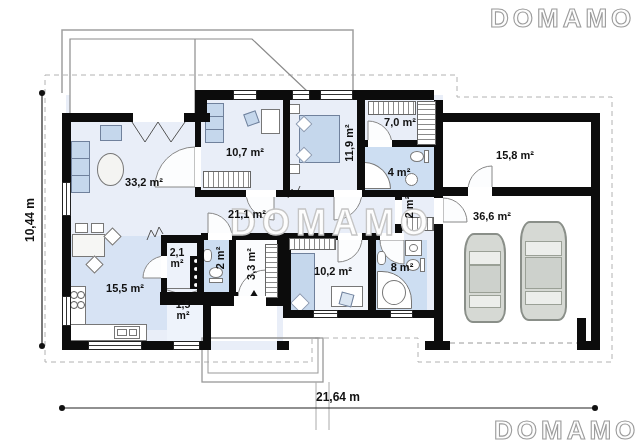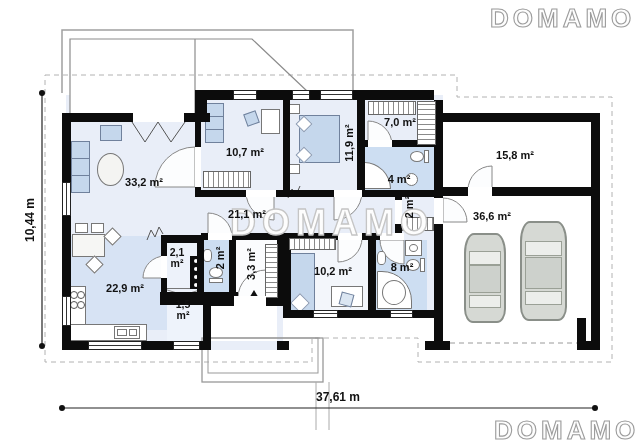--- a/index.html
+++ b/index.html
@@ -227,37 +227,37 @@
   <div class="fw" style="left:164px;top:288px;width:39px;height:14px;background:transparent"></div>
 
   <div class="wm" style="left:230px;top:202px;font-size:36px">DOMAMO</div>
   <div class="wm corner" style="left:490px;top:3px">DOMAMO</div>
   <div class="wm corner" style="left:494px;top:415px">DOMAMO</div>
 
   <span class="rl" style="left:144px;top:182px">33,2 m²</span>
   <span class="rl" style="left:245px;top:152px">10,7 m²</span>
   <span class="rl v" style="left:349px;top:143px">11,9 m²</span>
   <span class="rl" style="left:400px;top:122px">7,0 m²</span>
-  <span class="rl" style="left:399px;top:179px">4 m²</span>
+  <span class="rl" style="left:399px;top:172px">4 m²</span>
   <span class="rl" style="left:515px;top:155px">15,8 m²</span>
   <span class="rl" style="left:247px;top:214px">21,1 m²</span>
   <span class="rl v" style="left:220px;top:258px">2 m²</span>
   <span class="rl v" style="left:409px;top:207px">2 m²</span>
   <span class="rl" style="left:492px;top:216px">36,6 m²</span>
-  <span class="rl" style="left:125px;top:288px">22,9 m²</span>
+  <span class="rl" style="left:125px;top:288px">15,5 m²</span>
   <span class="rl wrap" style="left:177px;top:258px">2,1 m²</span>
   <span class="rl v" style="left:251px;top:264px">3,3 m²</span>
   <span class="rl" style="left:333px;top:271px">10,2 m²</span>
   <span class="rl" style="left:402px;top:267px">8 m²</span>
   <span class="rl wrap" style="left:183px;top:310px">1,5 m²</span>
 
   <svg class="lines" width="640" height="445" style="z-index:35">
     <line x1="42" y1="93" x2="42" y2="346" stroke="#222" stroke-width="1.2"></line>
     <circle cx="42" cy="93" r="3" fill="#111"></circle>
     <circle cx="42" cy="346" r="3" fill="#111"></circle>
     <line x1="62" y1="408" x2="595" y2="408" stroke="#222" stroke-width="1.2"></line>
     <circle cx="62" cy="408" r="3" fill="#111"></circle>
     <circle cx="595" cy="408" r="3" fill="#111"></circle>
   </svg>
   <span class="dim v" style="left:30px;top:220px">10,44 m</span>
-  <span class="dim" style="left:316px;top:390px">37,61 m</span>
+  <span class="dim" style="left:316px;top:390px">21,64 m</span>
 
 </div>
 
 </body></html>

